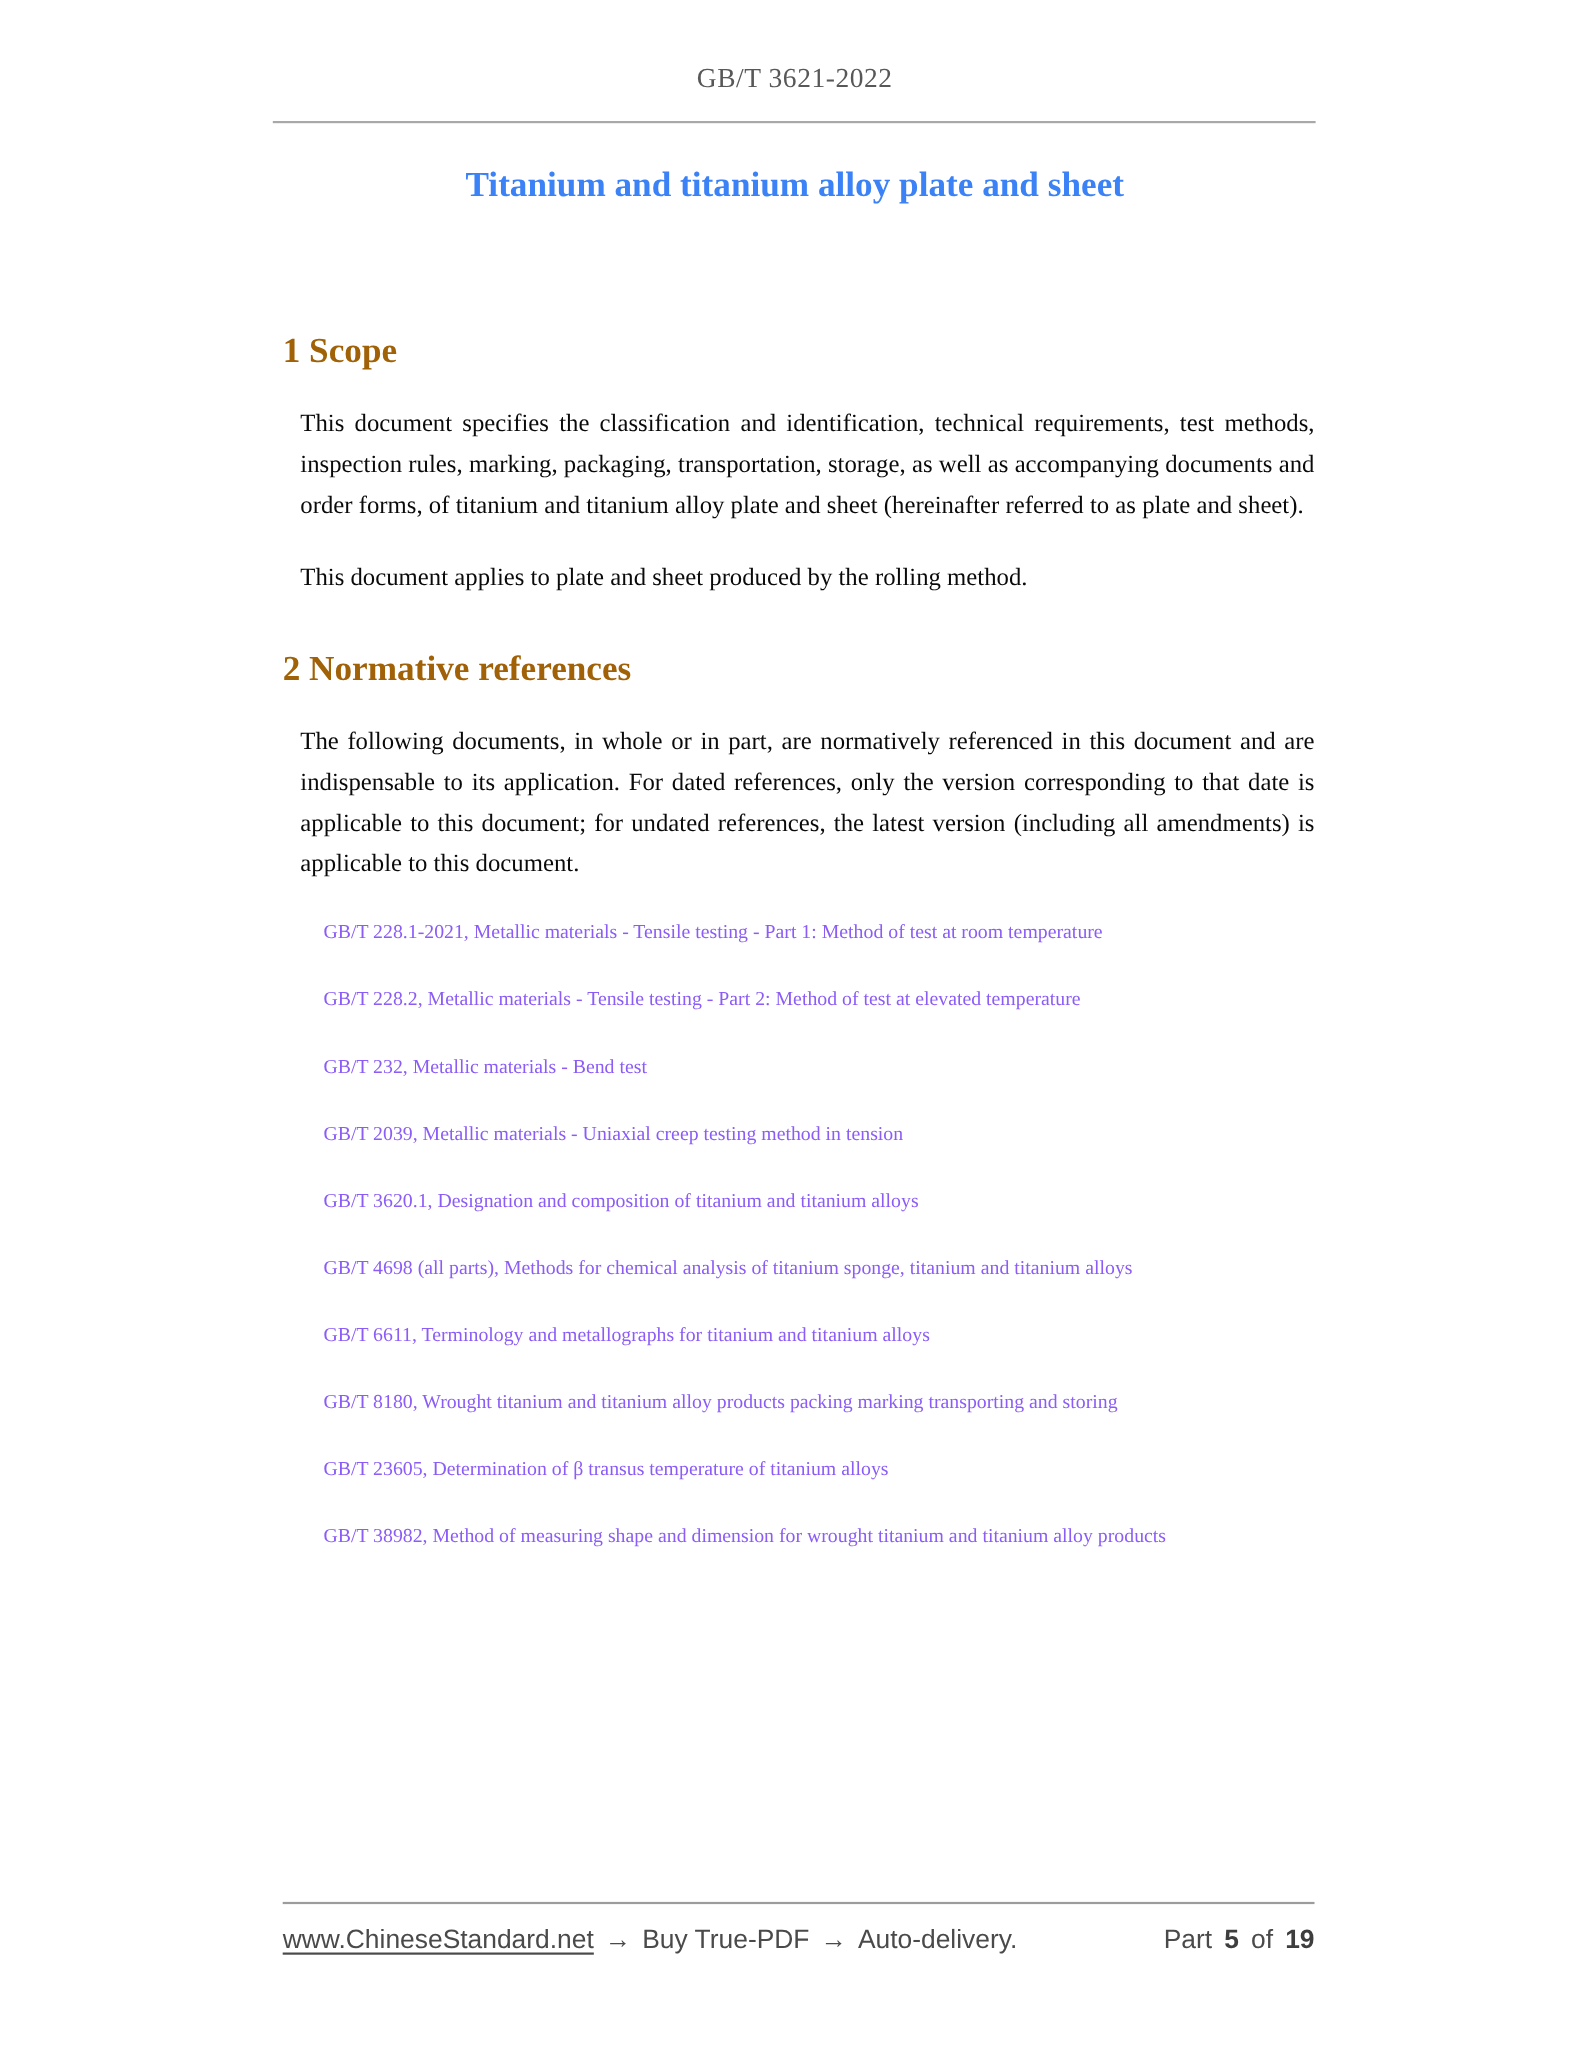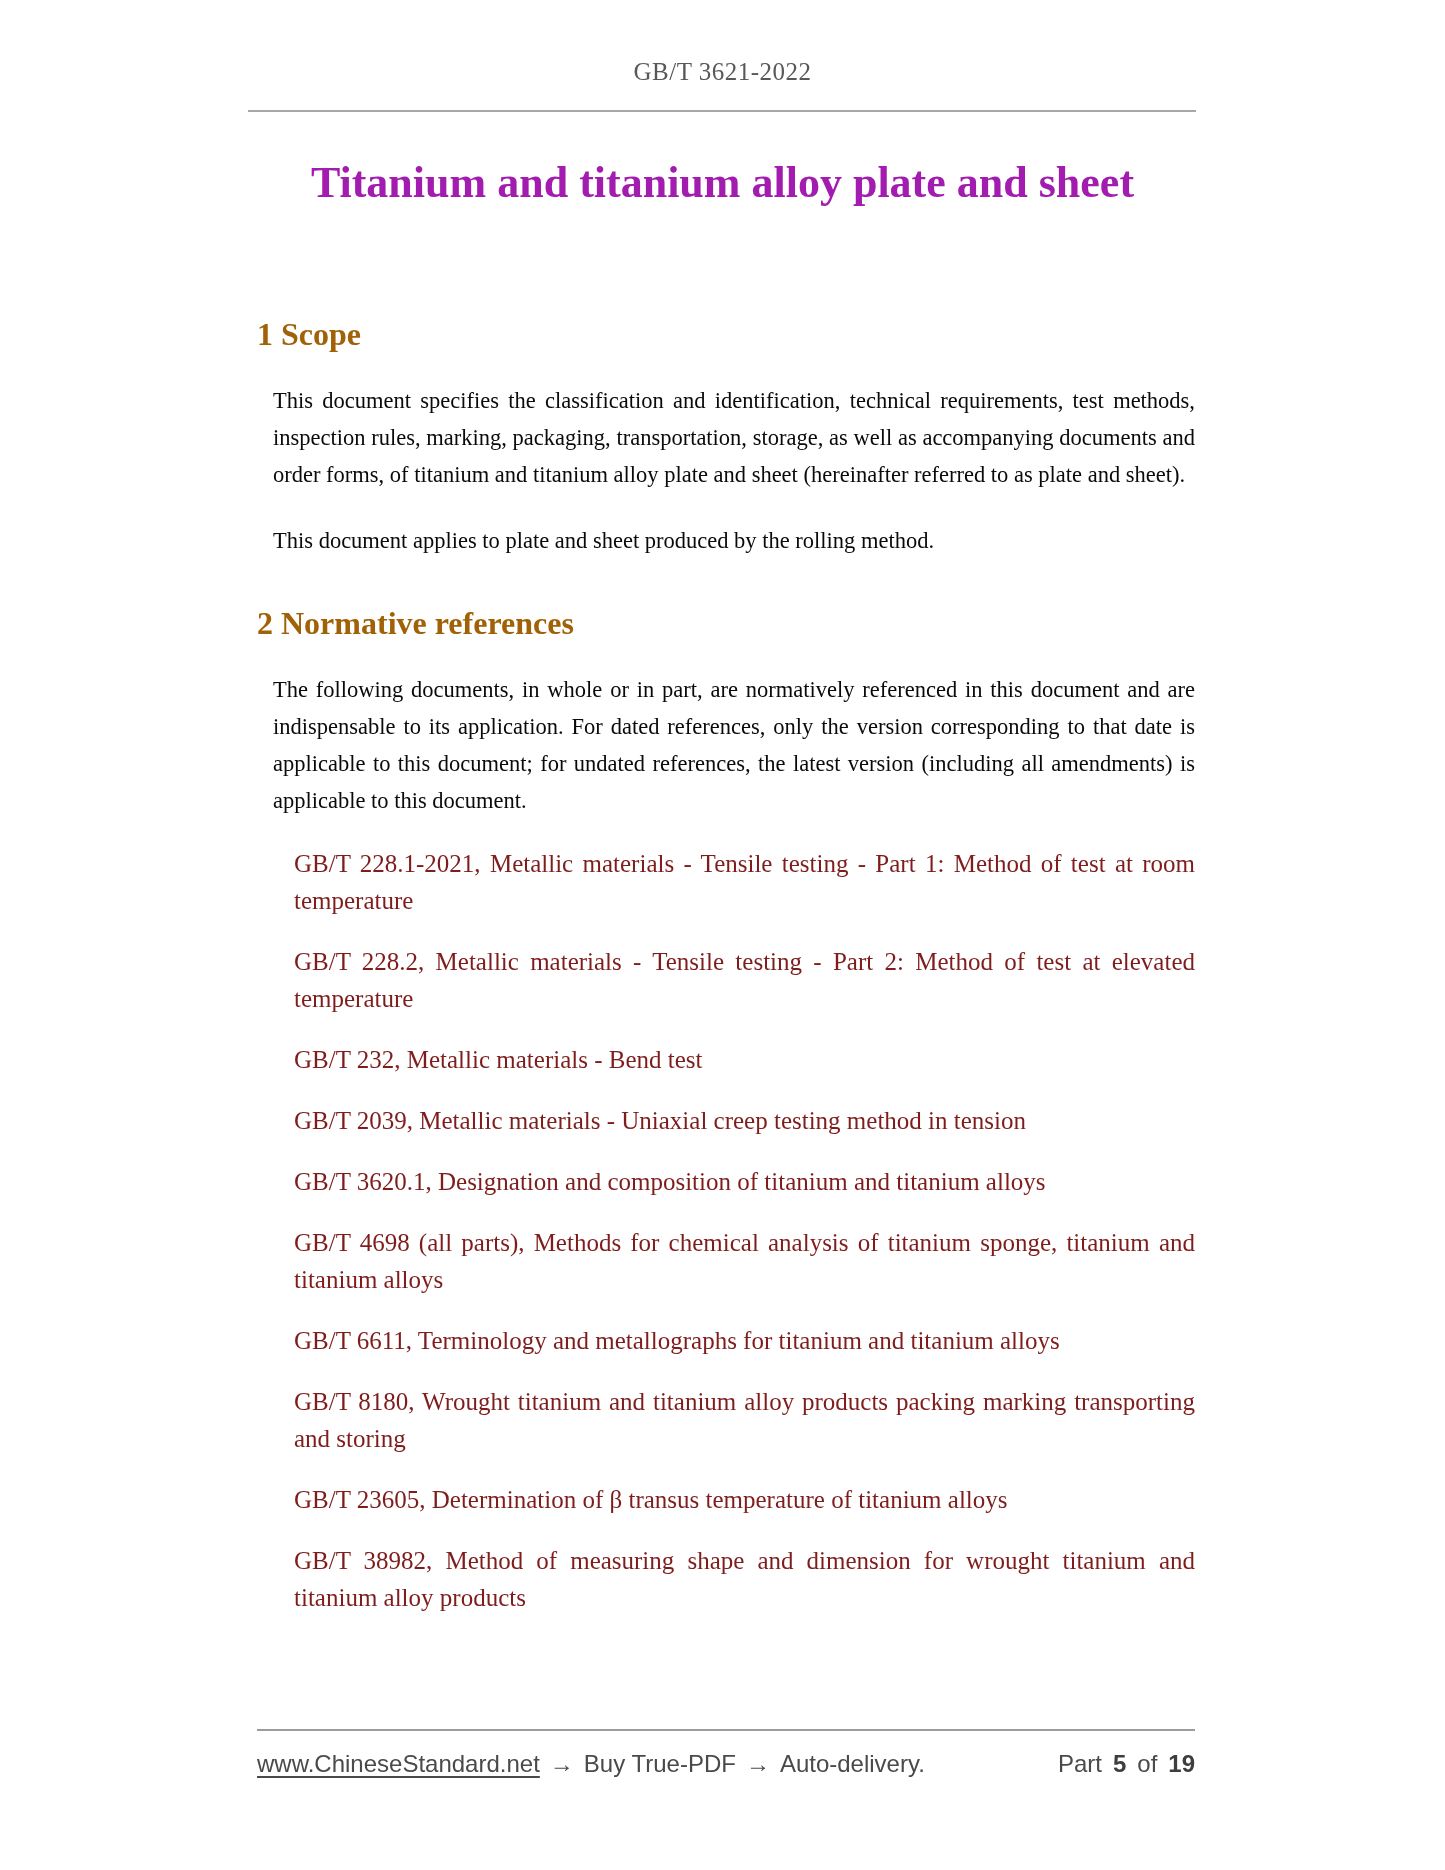--- a/index.html
+++ b/index.html
@@ -25,26 +25,26 @@
   }
   .header-rule {
     margin-top: 22px;
     margin-left: 248px;
     width: 948px;
     border-top: 2px solid #a8a8a8;
   }
 
   
   .doc-title {
-    margin-top: 50px;
+    margin-top: 34px;
     text-align: center;
-    font-size: 44px;
+    font-size: 32px;
     line-height: 42px;
     font-weight: 700;
-    color: #a21caf;
+    color: #3b82f6;
   }
 
   
   .content {
     margin-left: 257px;
     width: 938px;
   }
   .section-heading {
     font-size: 32px;
     line-height: 40px;
@@ -63,25 +63,25 @@
     margin-left: 16px;
   }
   .p1 { margin-top: 28px; }
   .p2 { margin-top: 29px; }
   .p-intro { margin-top: 28px; }
 
   .ref-list { margin: 0; }
   .ref-item {
     margin-top: 24px;
     padding-left: 37px;
-    font-size: 25px;
+    font-size: 18px;
     line-height: 37px;
     text-align: justify;
     text-align-last: left;
-    color: #7f1d1d;
+    color: #8b5cf6;
   }
   .ref-item.first { margin-top: 26px; }
 
   
   .footer {
     position: absolute;
     left: 257px;
     top: 1729px;
     width: 938px;
   }

